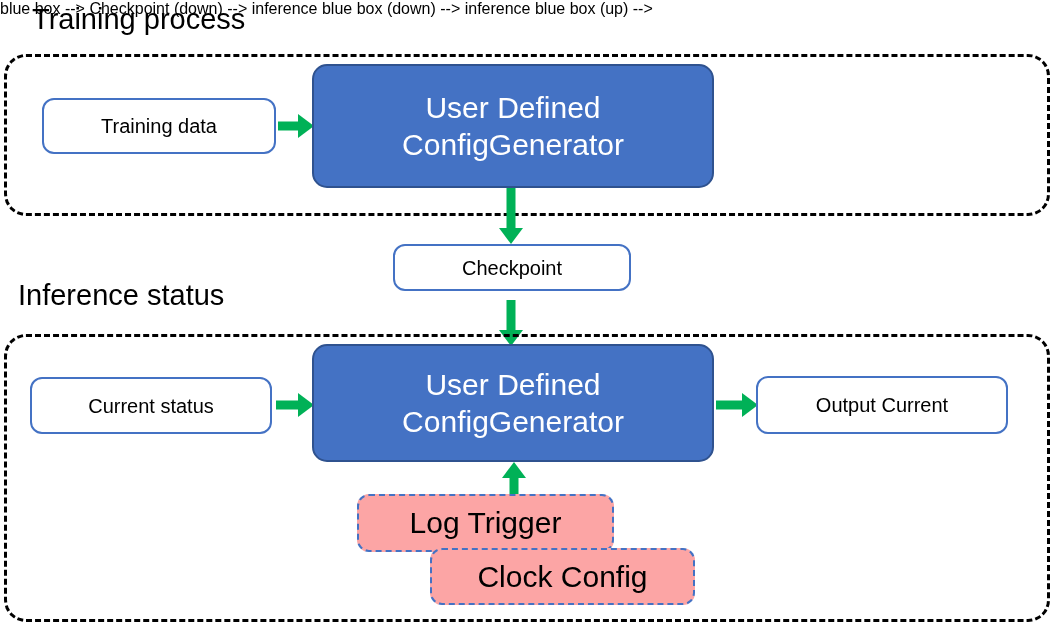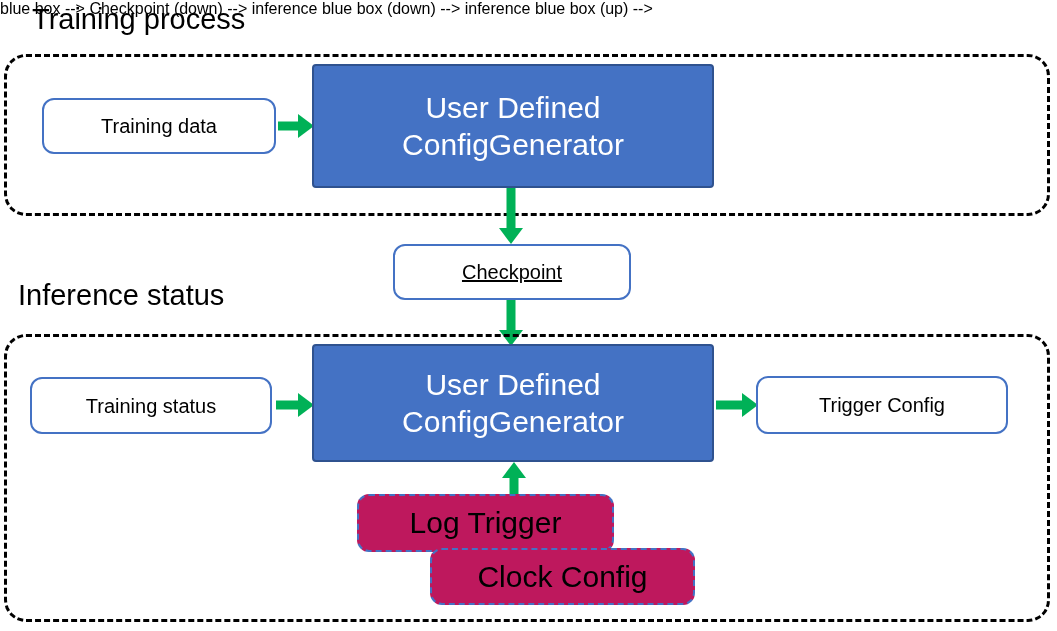--- a/index.html
+++ b/index.html
@@ -46,38 +46,38 @@
     justify-content: center;
     color: #000000;
     font-size: 20px;
     line-height: 34px;
     white-space: nowrap;
   }
 
   
   .blue-box {
     border: 2px solid #2F528F;
-    border-radius: 4px;
+    border-radius: 15px;
     background: #4472C4;
     display: flex;
     flex-direction: column;
     align-items: center;
     justify-content: center;
     color: #ffffff;
     font-size: 30px;
     line-height: 37px;
     text-align: left;
     white-space: nowrap;
   }
 
   
   .trigger-box {
     border: 2.5px dashed #4472C4;
     border-radius: 12px;
-    background: #be185d;
+    background: #fca5a5;
     display: flex;
     align-items: center;
     justify-content: center;
     color: #000000;
     font-size: 30px;
     line-height: 34px;
     white-space: nowrap;
   }
 
   
@@ -159,56 +159,56 @@
     <span class="blue-line">ConfigGenerator</span>
   </div>
 
    Checkpoint (down) --&gt;
   <div class="abs arrow-down" style="left:497px; top:188px; width:28px; height:56px;">
     <span class="shaft" style="height:42px;"></span>
     <span class="head"></span>
   </div>
 
   
-  <div class="abs io-box" style="left:393px; top:244px; width:238px; height:56px;text-decoration:underline;">
+  <div class="abs io-box" style="left:393px; top:244px; width:238px; height:47px;">
     <span>Checkpoint</span>
   </div>
 
    inference blue box (down) --&gt;
   <div class="abs arrow-down" style="left:497px; top:300px; width:28px; height:46px;">
     <span class="shaft" style="height:32px;"></span>
     <span class="head"></span>
   </div>
 
   
   <div class="abs section-label" style="left:18px; top:279px;">Inference status</div>
 
   <div class="abs process-container" style="left:4px; top:334px; width:1046px; height:288px;"></div>
 
   <div class="abs io-box" style="left:30px; top:377px; width:242px; height:57px;">
-    <span>Training status</span>
+    <span>Current status</span>
   </div>
 
   <div class="abs arrow-right" style="left:276px; top:391px; width:38px; height:28px;">
     <span class="shaft" style="width:26px;"></span>
     <span class="head"></span>
   </div>
 
   <div class="abs blue-box" style="left:312px; top:344px; width:402px; height:118px;">
     <span class="blue-line">User Defined</span>
     <span class="blue-line">ConfigGenerator</span>
   </div>
 
   <div class="abs arrow-right" style="left:716px; top:391px; width:42px; height:28px;">
     <span class="shaft" style="width:30px;"></span>
     <span class="head"></span>
   </div>
 
   <div class="abs io-box" style="left:756px; top:376px; width:252px; height:58px;">
-    <span>Trigger Config</span>
+    <span>Output Current</span>
   </div>
 
    inference blue box (up) --&gt;
   <div class="abs arrow-up" style="left:500px; top:462px; width:28px; height:38px;">
     <span class="shaft" style="height:24px;"></span>
     <span class="head"></span>
   </div>
 
   <div class="abs trigger-box" style="left:357px; top:494px; width:257px; height:58px;">
     <span>Log Trigger</span>

